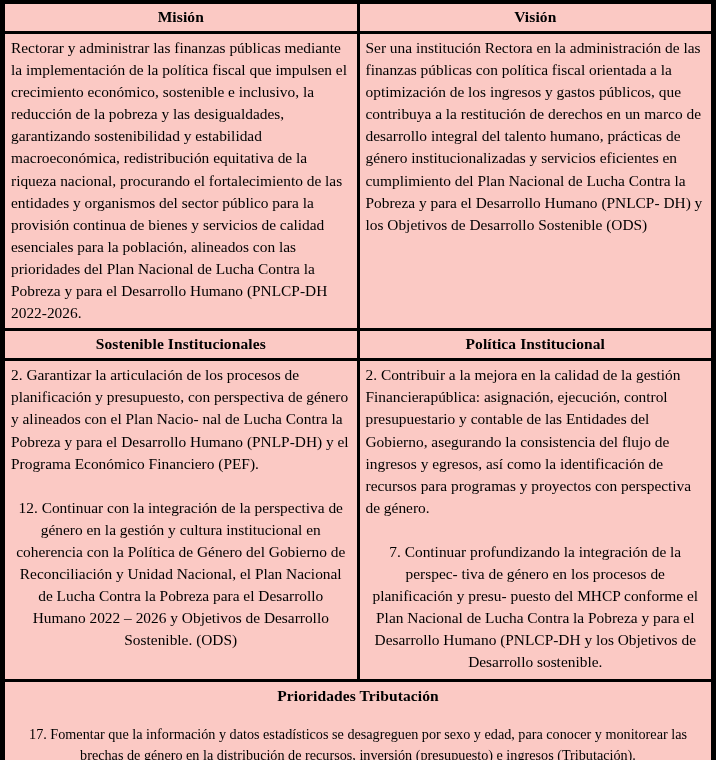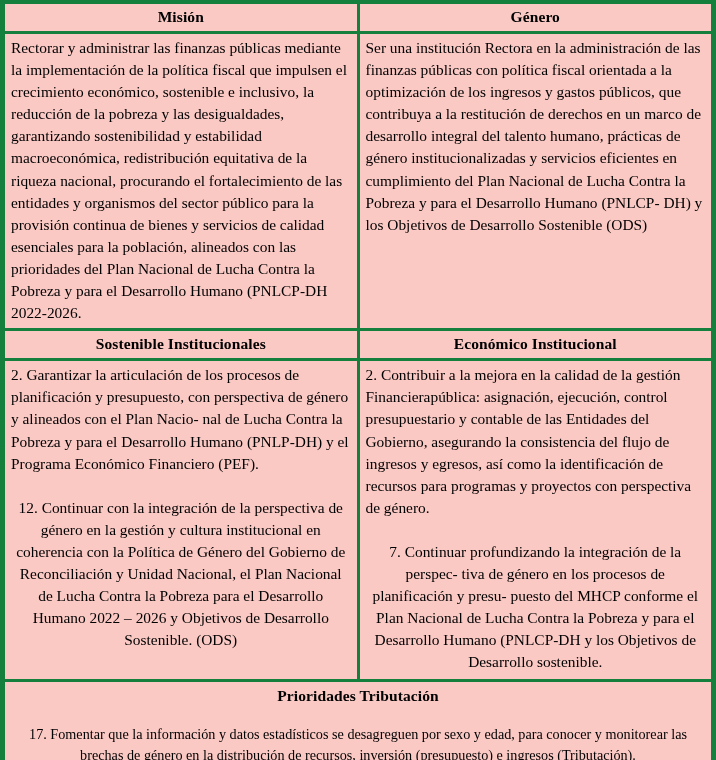--- a/index.html
+++ b/index.html
@@ -11,21 +11,21 @@
     width: 716px;
     height: 760px;
     overflow: hidden;
     font-family: "Liberation Serif", "DejaVu Serif", serif;
     color: #000000;
   }
   .sheet {
     width: 716px;
     height: 760px;
     box-sizing: border-box;
-    background: #15803d;
+    background: #000000;
     padding: 1px 2px 2px 2px;
   }
   table.grid {
     width: 712px;
     border-collapse: separate;
     border-spacing: 3px 3px;
     margin: 0;
     table-layout: fixed;
   }
   table.grid td {
@@ -84,41 +84,41 @@
     <colgroup>
       <col style="width:50%">
       <col style="width:50%">
     </colgroup>
     <tbody>
       <tr>
         <td>
           <div class="hdr">Misión</div>
         </td>
         <td>
-          <div class="hdr">Género</div>
+          <div class="hdr">Visión</div>
         </td>
       </tr>
       <tr>
         <td>
           <div class="cell">
             <p>Rectorar y administrar las finanzas públicas mediante la implementación de la política fiscal que impulsen el crecimiento económico, sostenible e inclusivo, la reducción de la pobreza y las desigualdades, garantizando sostenibilidad y estabilidad macroeconómica, redistribución equitativa de la riqueza nacional, procurando el fortalecimiento de las entidades y organismos del sector público para la provisión continua de bienes y servicios de calidad esenciales para la población, alineados con las prioridades del Plan Nacional de Lucha Contra la Pobreza y para el Desarrollo Humano (PNLCP-DH 2022-2026.</p>
           </div>
         </td>
         <td>
           <div class="cell cell-vis">
             <p>Ser una institución Rectora en la administración de las finanzas públicas con política fiscal orientada a la optimización de los ingresos y gastos públicos, que contribuya a la restitución de derechos en un marco de desarrollo integral del talento humano, prácticas de género institucionalizadas y servicios eficientes en cumplimiento del Plan Nacional de Lucha Contra la Pobreza y para el Desarrollo Humano (PNLCP- DH) y los Objetivos de Desarrollo Sostenible (ODS)</p>
           </div>
         </td>
       </tr>
       <tr>
         <td>
           <div class="hdr">Sostenible Institucionales</div>
         </td>
         <td>
-          <div class="hdr">Económico Institucional</div>
+          <div class="hdr">Política Institucional</div>
         </td>
       </tr>
       <tr>
         <td>
           <div class="cell cell-obj">
             <p>2. Garantizar la articulación de los procesos de planificación y presupuesto, con perspectiva de género y alineados con el Plan Nacio- nal de Lucha Contra la Pobreza y para el Desarrollo Humano (PNLP-DH) y el Programa Económico Financiero (PEF).</p>
             <p>12. Continuar con la integración de la perspectiva de género en la gestión y cultura institucional en coherencia con la Política de Género del Gobierno de Reconciliación y Unidad Nacional, el Plan Nacional de Lucha Contra la Pobreza para el Desarrollo Humano 2022 – 2026 y Objetivos de Desarrollo Sostenible. (ODS)</p>
           </div>
         </td>
         <td>

